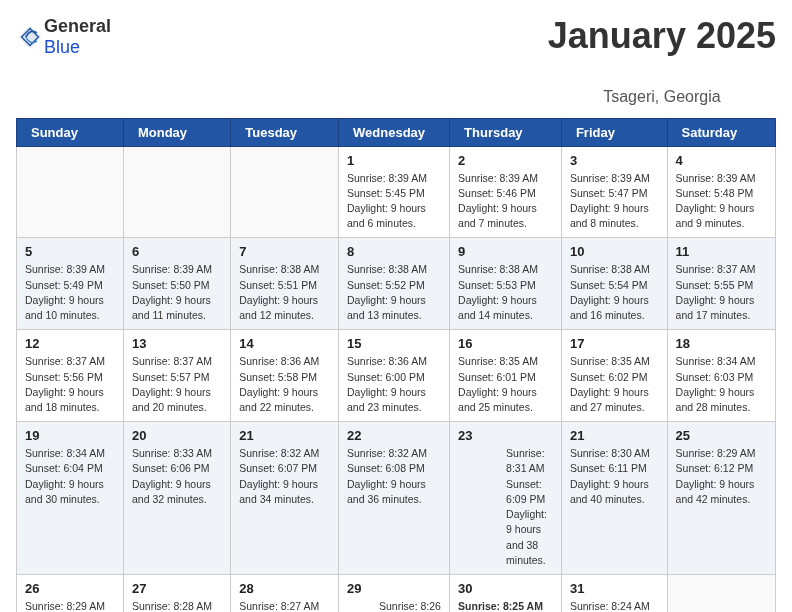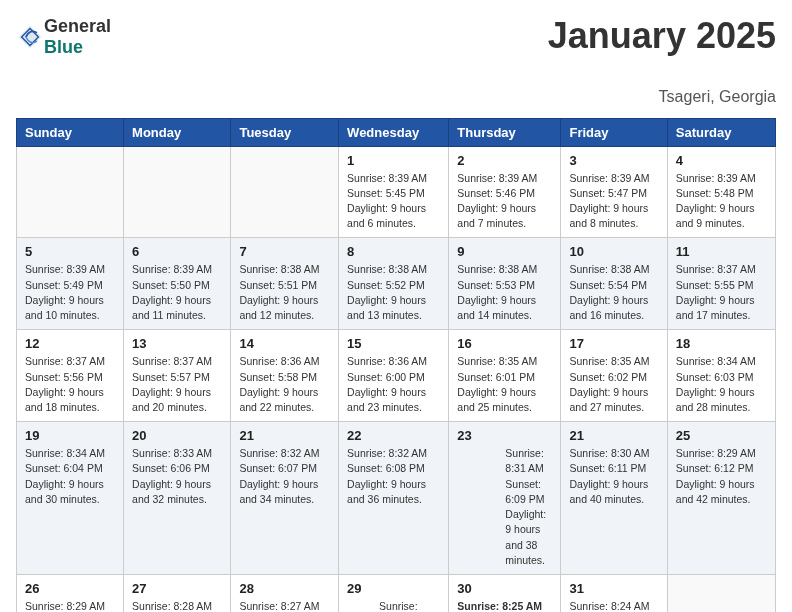--- a/index.html
+++ b/index.html
@@ -20,29 +20,29 @@
       display: flex;
       align-items: center;
     }
     .logo-text-general {
       font-size: 18px;
       font-weight: bold;
       color: #333;
     }
     .logo-text-blue {
       font-size: 18px;
-      font-weight: bold;
-      color: #0f766e;
+      font-weight: normal;
+      color: #1d4ed8;
     }
     .logo-icon {
       width: 28px;
       height: 28px;
     }
     .title-block {
-      text-align: right;
+      text-align: center;
     }
     .title-month {
       font-size: 36px;
       font-weight: bold;
       color: #333;
       line-height: 1.1;
     }
     .title-location {
       font-size: 16px;
       color: #555;
@@ -51,21 +51,21 @@
     .calendar {
       width: 100%;
       border-collapse: collapse;
       border: 1px solid #ccc;
     }
     .calendar th {
       background-color: #2255a4;
       color: #fff;
       font-size: 13px;
       font-weight: bold;
-      padding: 6px 8px;
+      padding: 6px 14px;
       text-align: left;
       border: 1px solid #1a4080;
     }
     .calendar td {
       vertical-align: top;
       padding: 6px 8px;
       border: 1px solid #ccc;
       width: 113px;
       min-height: 80px;
       font-size: 11px;

